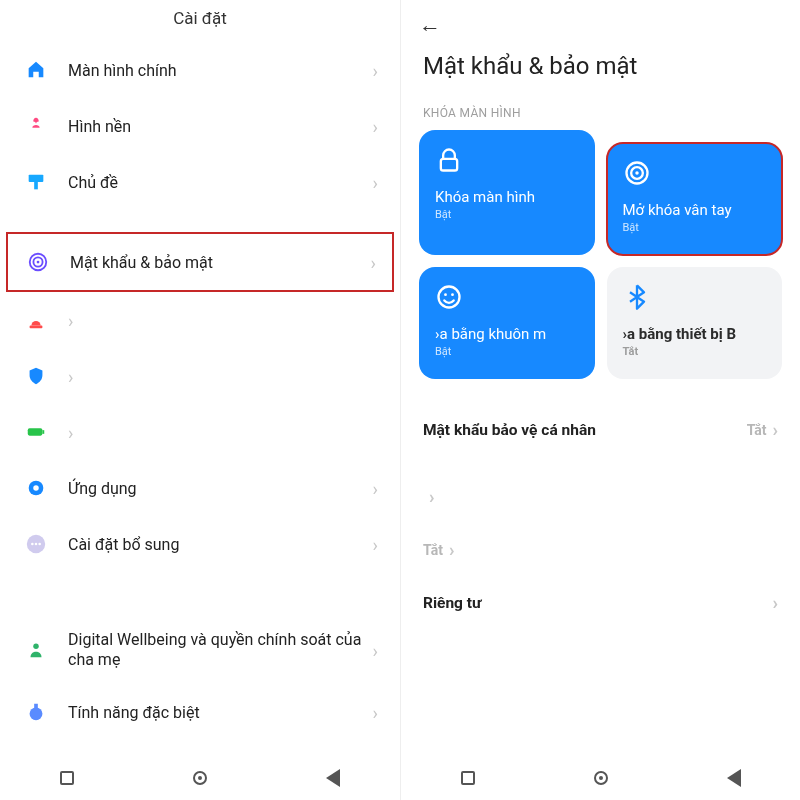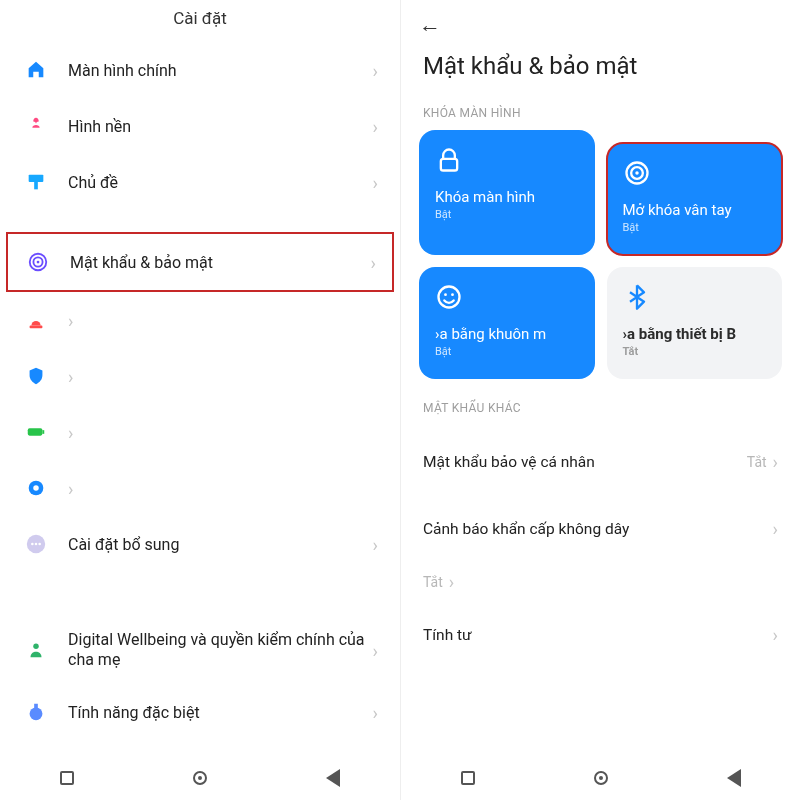--- a/index.html
+++ b/index.html
@@ -90,21 +90,21 @@
     justify-content: flex-start;
   }
   .tile.on { background: #1789ff; color: #fff; }
   .tile.off { background: #f2f3f5; color: #2b2b2b; font-weight: bold; }
   .tile .t-icon { width: 28px; height: 28px; margin-bottom: 14px; }
   .tile .t-title { font-size: 15px; white-space: nowrap; overflow: hidden; }
   .tile .t-status { font-size: 11px; opacity: .8; margin-top: 2px; }
   .tile.off .t-status { color: #888; }
   .tile.redbox { outline: 2px solid #c62828; outline-offset: -1px; margin-top: 13px; }
 
-  .list2 { padding-top: 10px; }
+  .list2 { padding-top: 10px; font-weight: bold; }
   .row2 {
     display: flex;
     align-items: center;
     padding: 16px 22px;
   }
   .row2 .l { flex: 1; font-size: 15.5px; color: #222; }
   .row2 .r { color: #b7b7b7; font-size: 14px; margin-right: 6px; }
   .row2 .chev { color: #c8c8c8; font-size: 18px; }
   .spacer-sm { height: 14px; }
 
@@ -200,20 +200,21 @@
       </span>
       <span class="chev">›</span>
     </div>
     <div class="row">
       <span class="icon-slot">
         <svg class="ic" viewBox="0 0 24 24">
             <circle cx="12" cy="12" r="8" fill="#1789ff"></circle>
             <circle cx="12" cy="12" r="3" fill="#fff"></circle>
           </svg>
       </span>
+      <span class="label">Ứng dụng</span>
       <span class="chev">›</span>
     </div>
     <div class="row">
       <span class="icon-slot">
         <svg class="ic" viewBox="0 0 24 24">
             <circle cx="12" cy="12" r="10" fill="#d0cbee"></circle>
             <circle cx="8" cy="12" r="1.4" fill="#fff"></circle>
             <circle cx="12" cy="12" r="1.4" fill="#fff"></circle>
             <circle cx="16" cy="12" r="1.4" fill="#fff"></circle>
           </svg>
@@ -225,21 +226,21 @@
     <div class="group-gap"></div>
     <div class="group-gap"></div>
 
     <div class="row twoline">
       <span class="icon-slot">
         <svg class="ic" viewBox="0 0 24 24">
             <circle cx="12" cy="8" r="3" fill="#2fb36a"></circle>
             <path fill="#2fb36a" d="M6 20c0-4 3-6 6-6s6 2 6 6z"></path>
           </svg>
       </span>
-      <span class="label">Digital Wellbeing và quyền kiểm chính của cha mẹ</span>
+      <span class="label">Digital Wellbeing và quyền chính soát của cha mẹ</span>
       <span class="chev">›</span>
     </div>
     <div class="row">
       <span class="icon-slot">
         <svg class="ic" viewBox="0 0 24 24">
             <circle cx="12" cy="14" r="7" fill="#5a8bff"></circle>
             <rect x="10" y="3" width="4" height="6" fill="#5a8bff"></rect>
           </svg>
       </span>
       <span class="label">Tính năng đặc biệt</span>
@@ -310,40 +311,38 @@
         <svg viewBox="0 0 24 24" width="28" height="28">
             <path fill="none" stroke="#1789ff" stroke-width="2" stroke-linejoin="round" d="M12 2v20l6-6-12-8m0 8l12-8-6-6"></path>
           </svg>
       </span>
       <div class="t-title">›a bằng thiết bị B</div>
       <div class="t-status">Tắt</div>
     </div>
   </div>
 
   <div class="spacer-sm"></div>
-  <div class="section-label">MẬT KHẨU KHÁC</div>
 
   <div class="list2">
     <div class="row2">
       <span class="l">Mật khẩu bảo vệ cá nhân</span>
       <span class="r">Tắt</span>
       <span class="chev">›</span>
     </div>
     <div class="spacer-sm"></div>
     <div class="row2">
-      <span class="l">Cảnh báo khẩn cấp không dây</span>
       <span class="r"></span>
       <span class="chev">›</span>
     </div>
     <div class="row2">
       <span class="r">Tắt</span>
       <span class="chev">›</span>
     </div>
     <div class="row2">
-      <span class="l">Tính tư</span>
+      <span class="l">Riêng tư</span>
       <span class="r"></span>
       <span class="chev">›</span>
     </div>
   </div>
 
   <div style="flex:1"></div>
   <div class="navbar">
     <div class="nb">
         <div class="sq"></div>
       </div>

